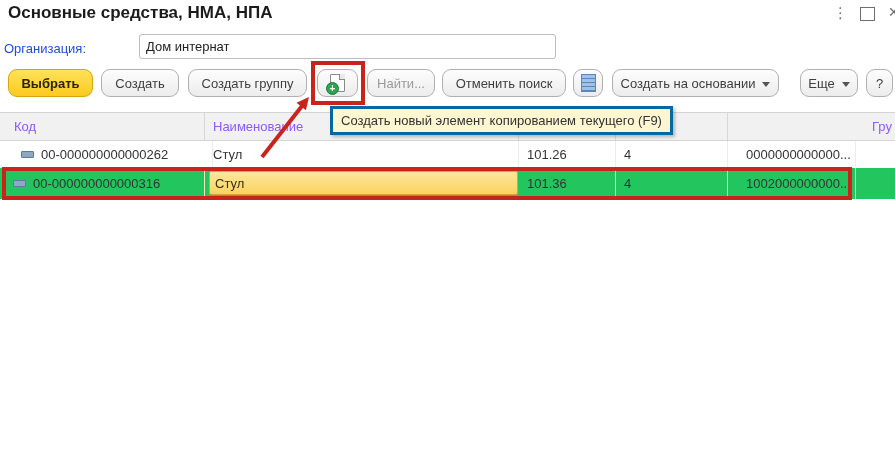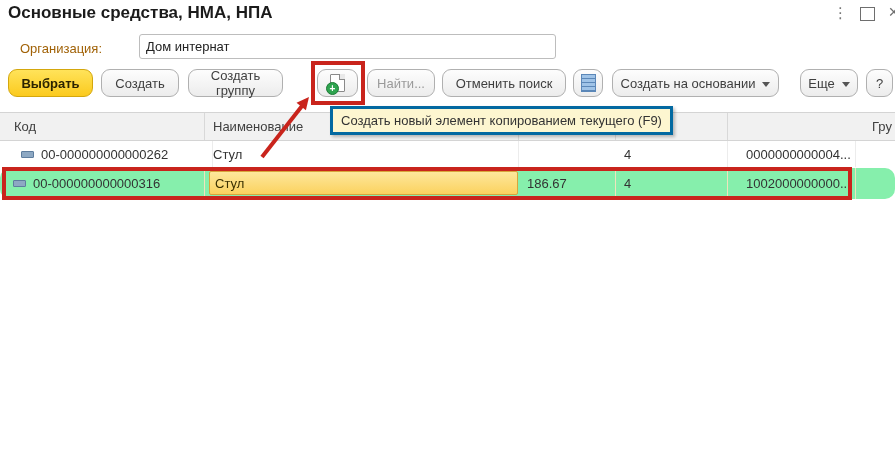--- a/index.html
+++ b/index.html
@@ -4,21 +4,21 @@
 <style>
   html,body{margin:0;padding:0;background:#fff;}
   .win{position:relative;width:895px;height:451px;background:#fff;overflow:hidden;
        font-family:"Liberation Sans","DejaVu Sans",sans-serif;font-size:13px;color:#333;padding-left:16px;}
   
   .title{position:absolute;left:8px;top:3px;font-size:17px;font-weight:bold;color:#1b1b1b;}
   .dots-icon{position:absolute;left:833px;top:4px;font-size:15px;color:#777;cursor:pointer;line-height:18px;}
   .max-icon{position:absolute;left:860px;top:7px;width:13px;height:12px;border:1.5px solid #6e6e6e;cursor:pointer;}
   .close-icon{position:absolute;left:888px;top:4px;font-size:14px;color:#6e6e6e;cursor:pointer;}
   
-  .org-label{position:absolute;left:20px;top:41px;color:#a16207;}
+  .org-label{position:absolute;left:4px;top:41px;color:#1d4ed8;}
   .org-input{position:absolute;left:91px;top:34px;width:403px;height:23px;border:1px solid #bdbdbd;
              border-radius:3px;padding:0 6px;font:13px "Liberation Sans",sans-serif;color:#222;outline:none;margin-left:48px;}
   
   .btn{position:absolute;top:69px;height:28px;box-sizing:border-box;border:1px solid #b0b0b0;border-radius:9px;
        background:linear-gradient(#fdfdfd,#ececec);color:#3f3f3f;font-size:13px;text-align:center;
        display:flex;align-items:center;justify-content:center;cursor:pointer;padding:0 4px;}
   .btn.yellow{background:linear-gradient(#ffe35a,#fbca1e);border-color:#d4a70d;font-weight:bold;color:#2b2300;}
   .btn.disabled{color:#9a9a9a;}
   .caret{width:0;height:0;border-left:4px solid transparent;border-right:4px solid transparent;
          border-top:5px solid #555;margin-left:7px;margin-top:2px;}
@@ -28,28 +28,28 @@
               border-left:1px solid #8a8a8a;border-bottom:1px solid #8a8a8a;}
   .plus-badge{position:absolute;left:-5px;bottom:-4px;width:11px;height:11px;border-radius:50%;
               background:#2ea44f;border:1px solid #1d7a36;color:#fff;font-size:10px;line-height:11px;
               text-align:center;font-weight:bold;}
   
   .list-icon{width:13px;height:16px;background:repeating-linear-gradient(#9fc3e7 0 3px,#5b87b8 3px 4px);
              border:1px solid #5b87b8;}
   
   .grid-top{position:absolute;left:0;top:112px;width:895px;height:1px;background:#d4d4d4;}
   .hdr{position:absolute;left:0;top:113px;width:895px;height:27px;background:#f1f1f1;border-bottom:1px solid #d4d4d4;}
-  .hdr-cell{position:absolute;top:0;height:27px;line-height:27px;color:#404040;box-sizing:border-box;
+  .hdr-cell{position:absolute;top:0;height:27px;line-height:27px;color:#8b5cf6;box-sizing:border-box;
             border-right:1px solid #d8d8d8;padding-left:8px;overflow:hidden;white-space:nowrap;cursor:pointer;}
   .row{position:absolute;left:0;width:895px;}
   .cell{position:absolute;top:0;height:100%;box-sizing:border-box;border-right:1px solid #ececec;
         padding-left:8px;display:flex;align-items:center;white-space:nowrap;overflow:hidden;color:#333;}
   .dash-icon{display:inline-block;width:11px;height:5px;background:#8da8c3;border:1px solid #5e7d9e;
              border-radius:1px;margin-right:7px;flex:0 0 auto;}
-  .row-sel{background:#86efac;border-radius:10px;}
+  .row-sel{background:#22c55e;}
   .namecell-hl{position:absolute;left:209px;top:3px;width:309px;height:24px;box-sizing:border-box;
                background:linear-gradient(#fde79c,#fbd25f);border:1px solid #d8a53c;border-radius:2px;
                display:flex;align-items:center;padding-left:5px;color:#3a3000;}
   
   .tooltip{position:absolute;left:330px;top:106px;height:23px;background:#fdf6d0;border:3px solid #0369a1;
            box-shadow:2px 2px 3px rgba(0,0,0,.25);display:flex;align-items:center;padding:0 8px;
            color:#333;z-index:30;white-space:nowrap;}
   
   .overlay{position:absolute;left:0;top:0;width:895px;height:451px;z-index:40;pointer-events:none;}
 </style>
@@ -65,21 +65,21 @@
 
   <span class="org-label">Организация:</span>
   <input class="org-input" type="text" value="Дом интернат" style="">
 
   <div class="btn yellow" style="left:8px;width:85px;">
     <span>Выбрать</span>
   </div>
   <div class="btn" style="left:101px;width:78px;">
     <span>Создать</span>
   </div>
-  <div class="btn" style="left:188px;width:95px;">
+  <div class="btn" style="left:188px;width:119px;">
     <span>Создать группу</span>
   </div>
   <div class="btn" style="left:317px;width:41px;">
     <span class="doc">
         <span class="plus-badge">+</span>
       </span>
   </div>
   <div class="btn" style="left:442px;width:124px;">
     <span>Отменить поиск</span>
   </div>
@@ -109,31 +109,32 @@
     <div class="hdr-cell" style="left:616px;width:112px;"></div>
     <div class="hdr-cell" style="left:856px;width:39px;padding-left:16px;border-right:none;">Гру</div>
   </div>
 
   <div class="row" style="top:141px;height:26px;">
     <div class="cell" style="left:8px;width:205px;">
       <span class="dash-icon" style="margin-left:5px;"></span>
       <span>00-000000000000262</span>
     </div>
     <div class="cell" style="left:205px;width:314px;">Стул</div>
+    <div class="cell" style="left:519px;width:97px;">101.26</div>
     <div class="cell" style="left:616px;width:112px;">4</div>
-    <div class="cell" style="left:728px;width:128px;padding-left:18px;">0000000000004...</div>
+    <div class="cell" style="left:728px;width:128px;padding-left:18px;">0000000000000...</div>
     <div class="cell" style="left:856px;width:39px;border-right:none;"></div>
   </div>
 
   <div class="row row-sel" style="top:168px;height:31px;">
     <div class="cell" style="left:0;width:205px;border-right-color:#f0e4bc;">
       <span class="dash-icon" style="margin-left:5px;"></span>
       <span>00-000000000000316</span>
     </div>
-    <div class="cell" style="left:519px;width:97px;border-right-color:#f0e4bc;">186.67</div>
+    <div class="cell" style="left:519px;width:97px;border-right-color:#f0e4bc;">101.36</div>
     <div class="cell" style="left:616px;width:112px;border-right-color:#f0e4bc;">4</div>
     <div class="cell" style="left:728px;width:128px;padding-left:18px;border-right-color:#f0e4bc;">1002000000000...</div>
     <div class="cell" style="left:856px;width:39px;border-right:none;"></div>
     <div class="namecell-hl">Стул</div>
   </div>
 
   <div class="tooltip">Создать новый элемент копированием текущего (F9)</div>
 
   <svg class="overlay" viewBox="0 0 895 451">
     <rect x="313" y="63" width="50" height="40" fill="none" stroke="#c9241c" stroke-width="4"></rect>

